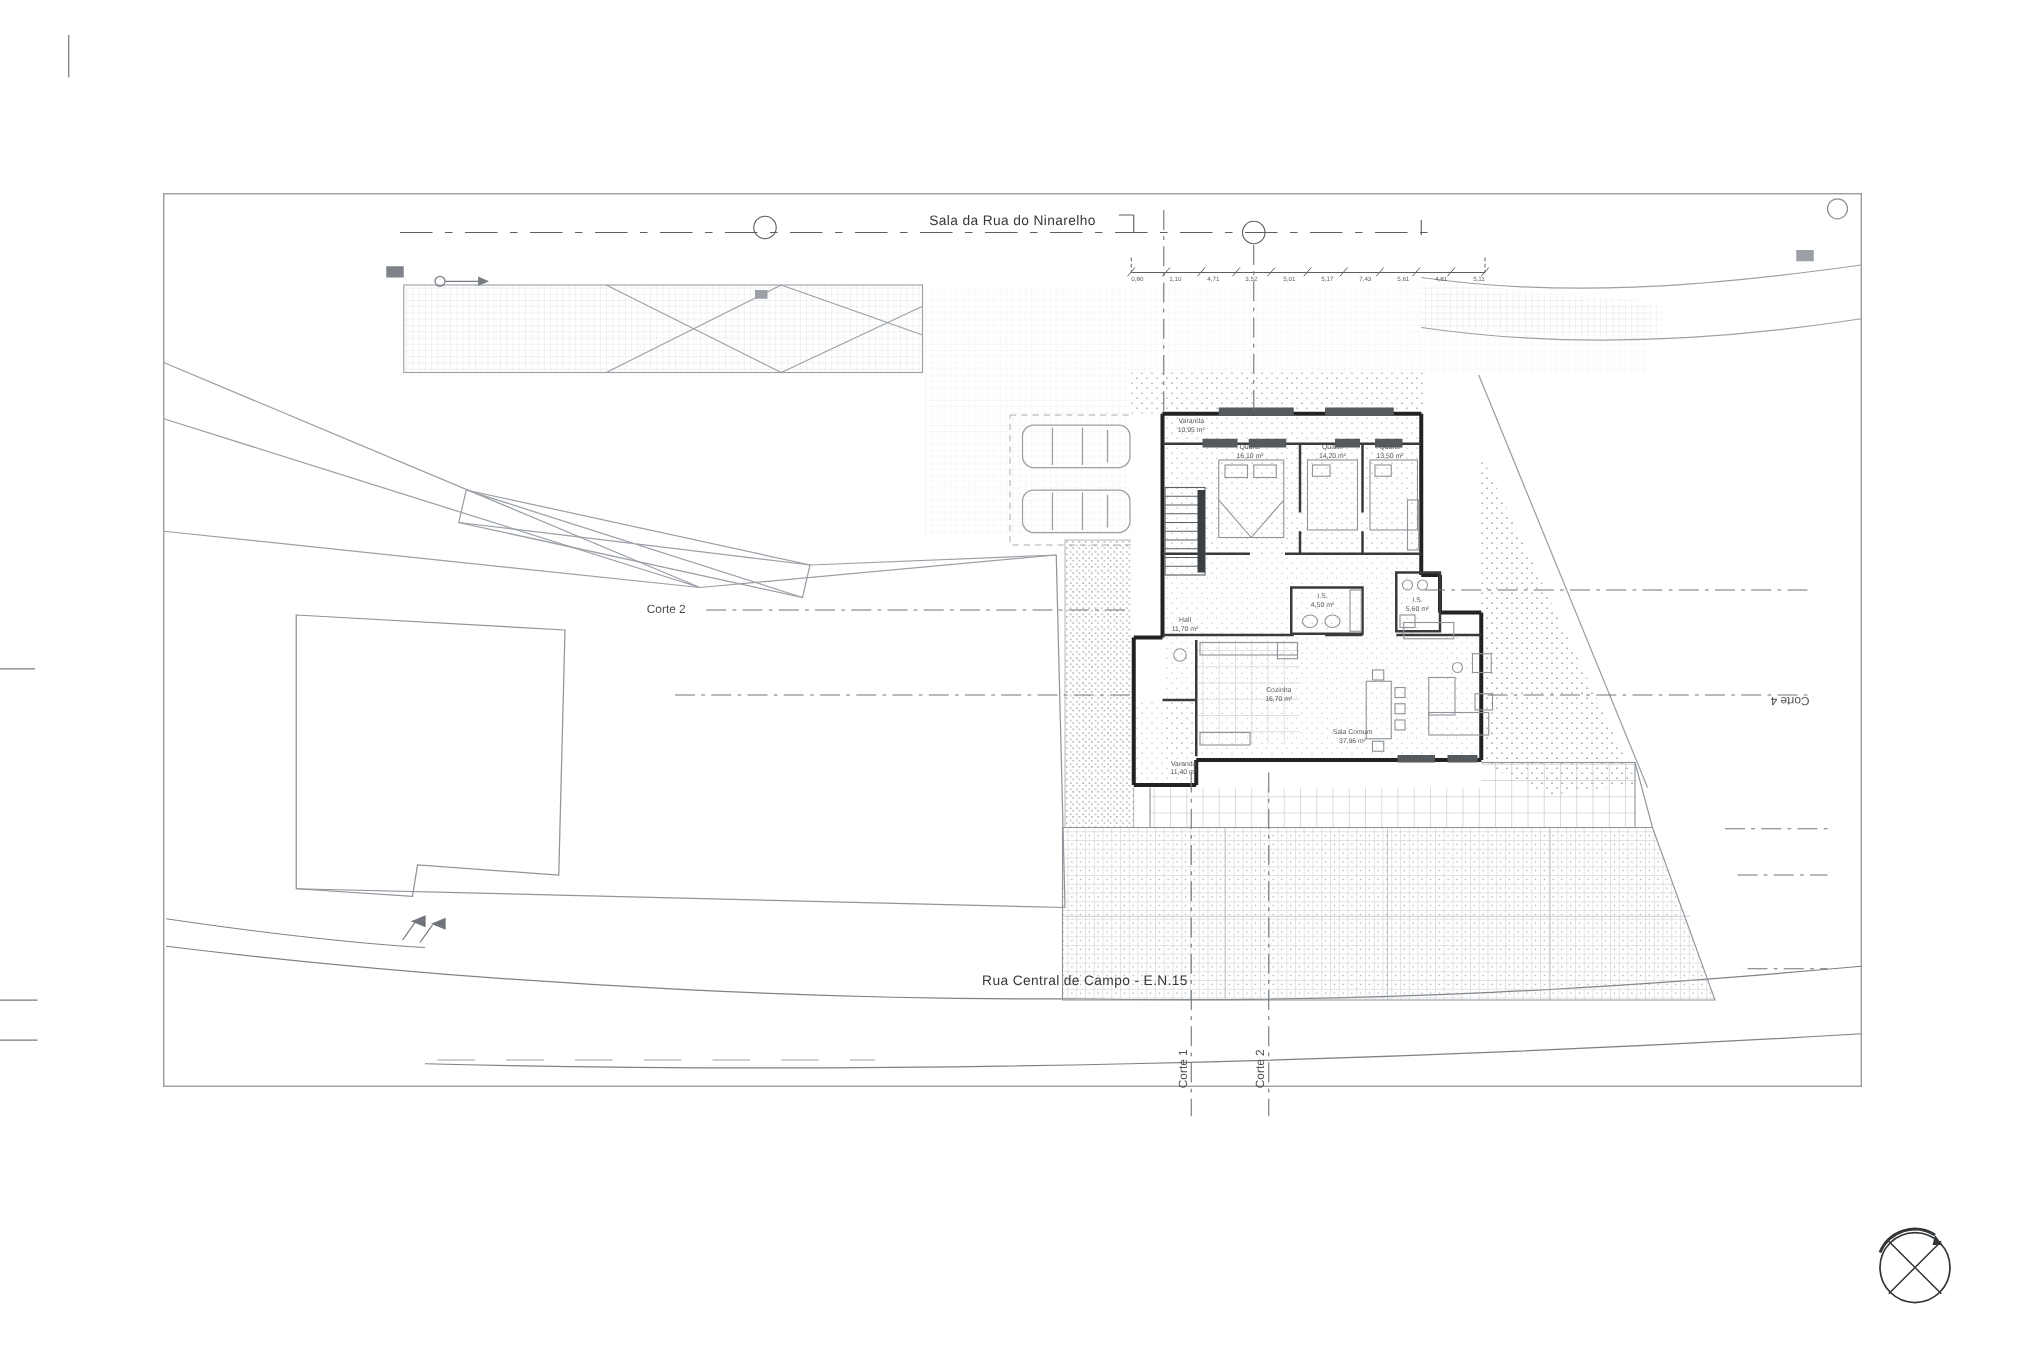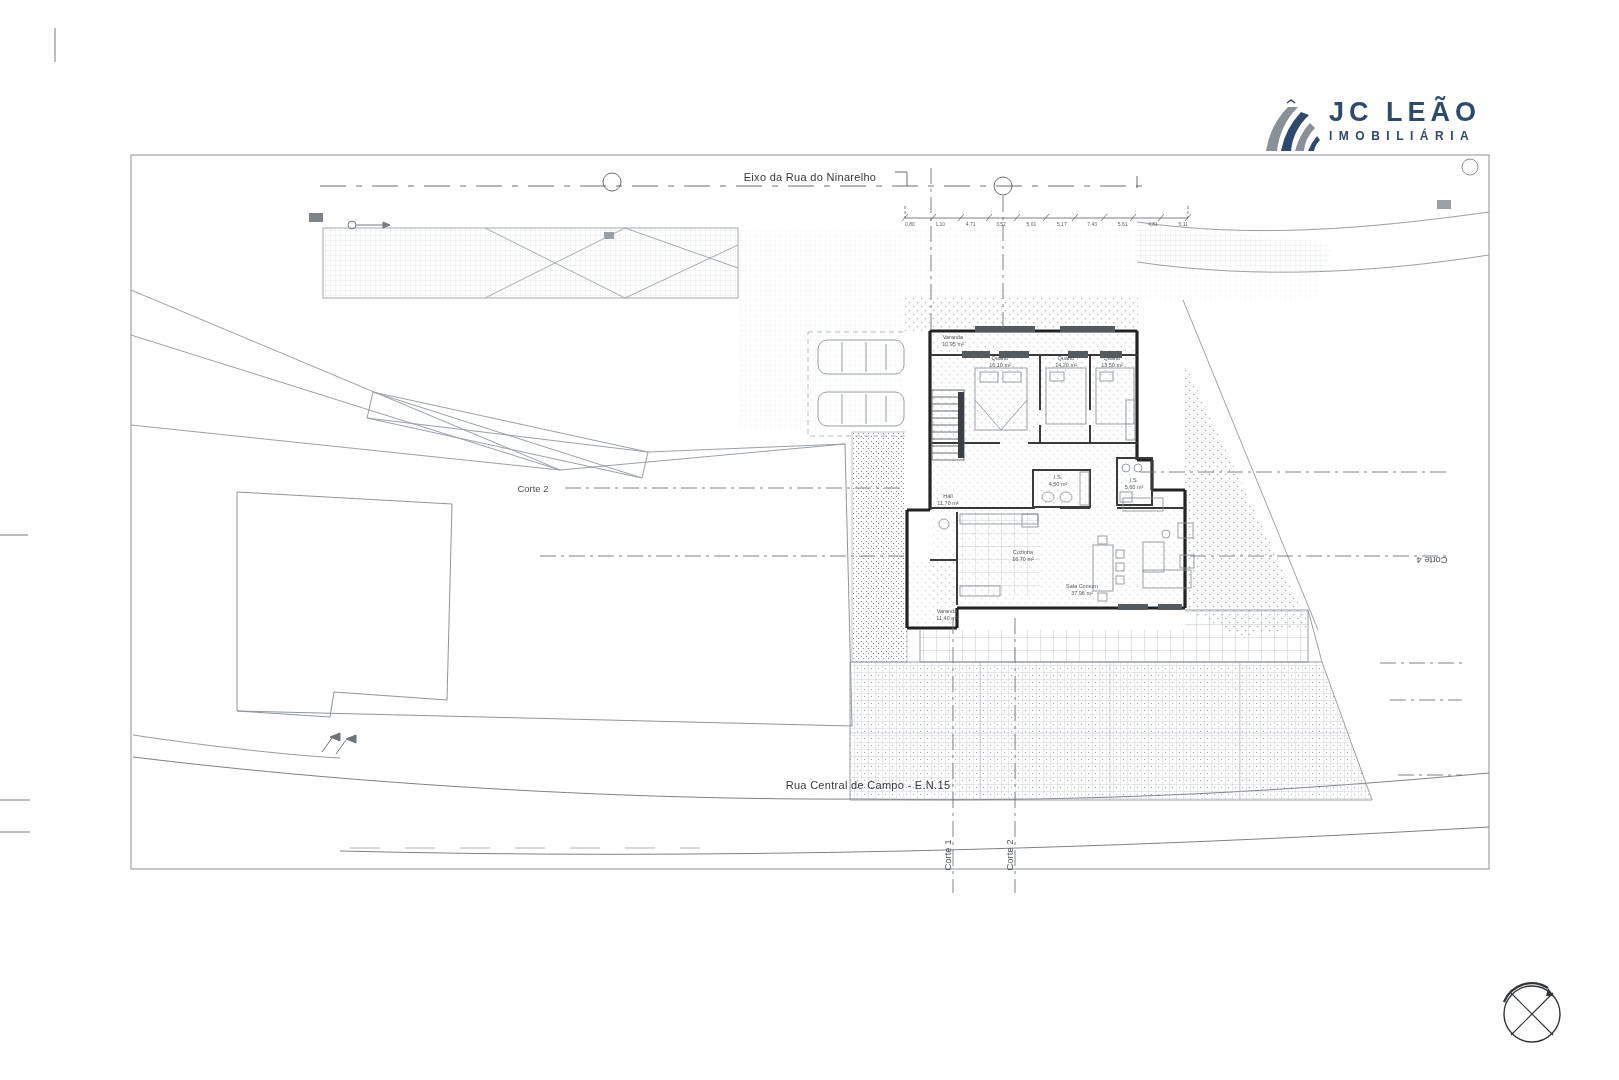--- a/index.html
+++ b/index.html
@@ -269,21 +269,21 @@
   </g>
 
   <g stroke="#333639" fill="none">
     <circle cx="1532" cy="1014" r="28" stroke-width="1.4"></circle>
     <path d="M1511 993 L1553 1035 M1553 993 L1511 1035" stroke-width="1.2"></path>
     <path d="M1504 1002 A30 30 0 0 1 1548 988" stroke-width="2.4"></path>
     <path d="M1548 988 l-2 8 8 0 z" fill="#333639" stroke="none"></path>
   </g>
 </svg>
 
-<div class="lbl street" style="left:810px;top:177px">Eixo da Rua do Ninarelho</div>
+<div class="lbl street" style="left:810px;top:177px">Sala da Rua do Ninarelho</div>
 
 <div class="lbl street" style="left:868px;top:785px">Rua Central de Campo - E.N.15</div>
 
 <div class="lbl corte rot-ccw" style="left:947px;top:855px">Corte 1</div>
 
 <div class="lbl corte rot-ccw" style="left:1009px;top:855px">Corte 2</div>
 
 <div class="lbl corte" style="left:533px;top:488px">Corte 2</div>
 
 <div class="lbl corte rot-180" style="left:1432px;top:560px">Corte 4</div>
@@ -335,27 +335,14 @@
   <span>4,71</span>
   <span>3,52</span>
   <span>5,01</span>
   <span>5,17</span>
   <span>7,43</span>
   <span>5,61</span>
   <span>4,81</span>
   <span>5,11</span>
 </div>
 
-<div id="logo">
-  <svg width="58" height="56" viewBox="0 0 58 56">
-    <path d="M4 52 Q8 26 26 8 L36 8 Q18 26 15 52 Z" fill="#8a9097"></path>
-    <path d="M19 52 Q23 30 39 13 L47 16 Q31 31 29 52 Z" fill="#2d4a6e"></path>
-    <path d="M33 52 Q37 36 48 24 L53 29 Q43 39 42 52 Z" fill="#8a9097"></path>
-    <path d="M46 52 Q49 44 55 37 L58 41 Q53 46 52 52 Z" fill="#2d4a6e"></path>
-    <path d="M25 4 l4 -3 4 3" fill="none" stroke="#2d4a6e" stroke-width="1.5"></path>
-  </svg>
-  <div id="logo-text">
-    <span id="logo-title">JC LEÃO</span>
-    <span id="logo-sub">IMOBILIÁRIA</span>
-  </div>
+
 </div>
 
-</div>
-
 </body></html>

